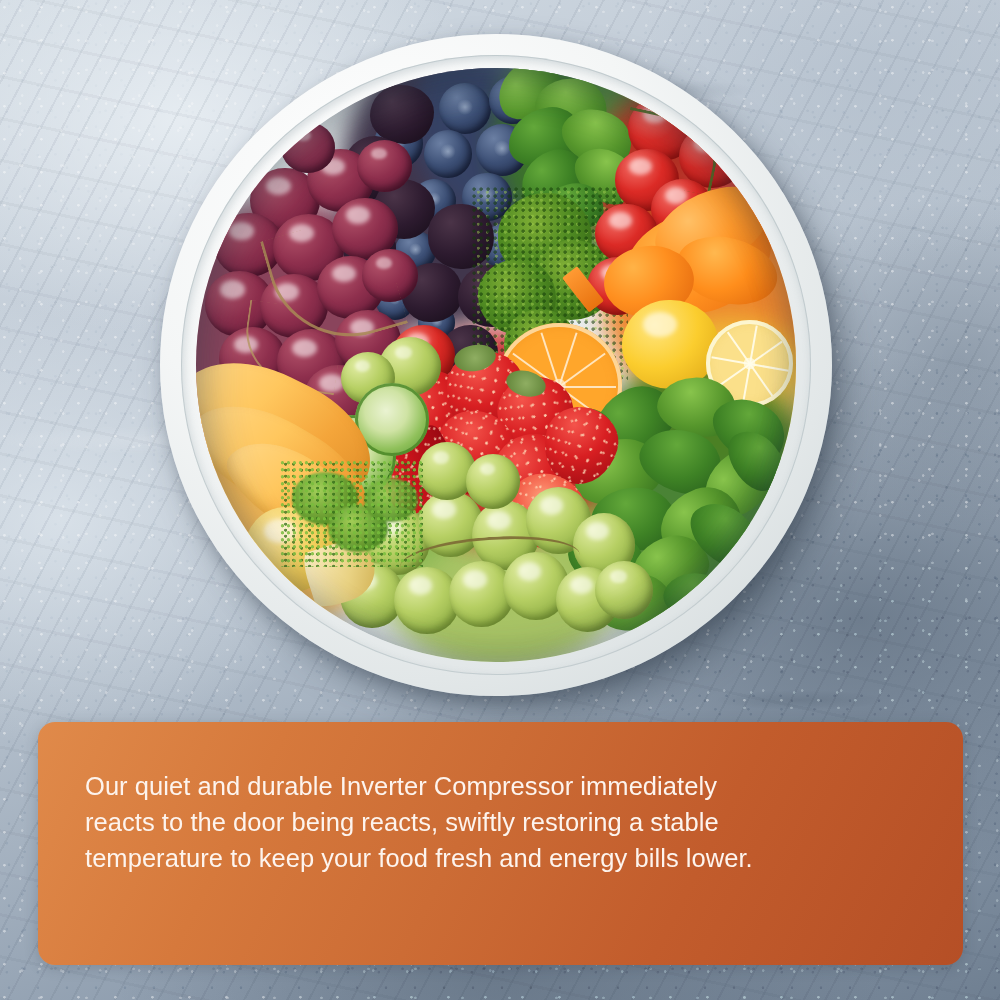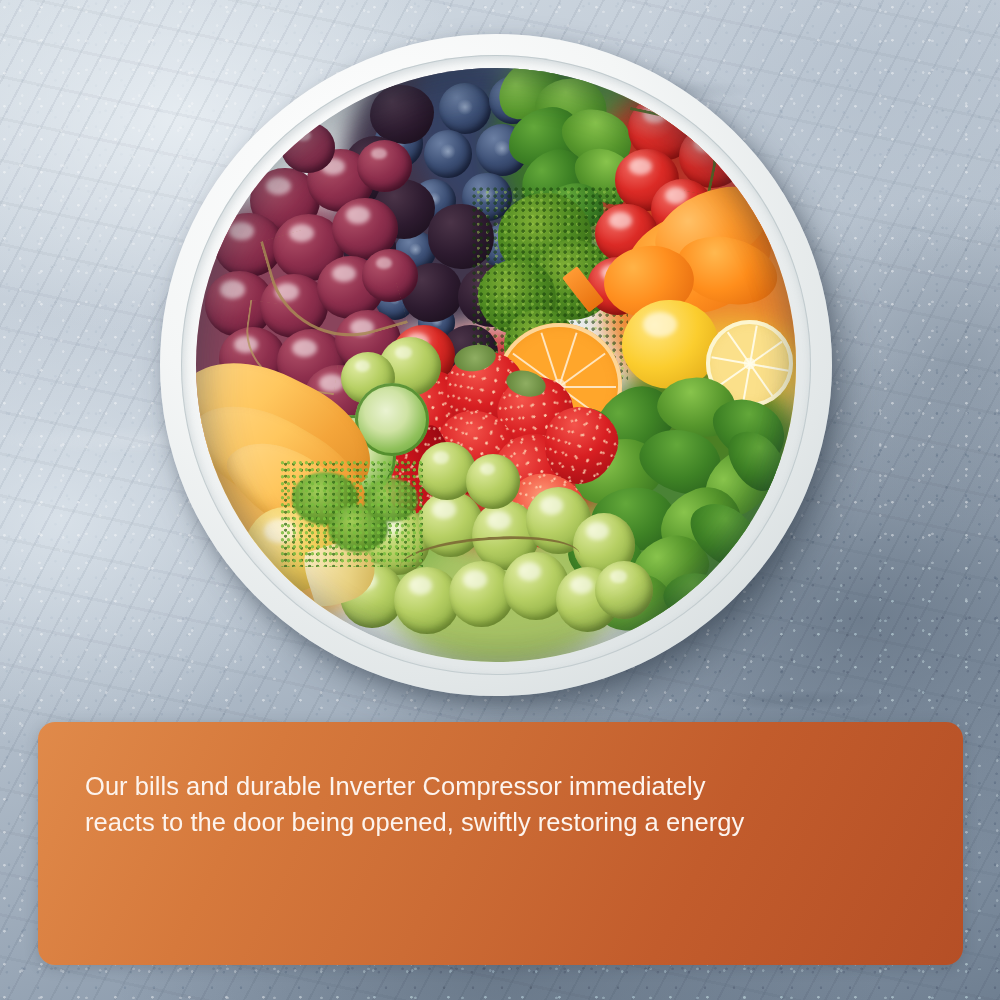--- a/index.html
+++ b/index.html
@@ -363,19 +363,20 @@
                   background-image:radial-gradient(circle at 40% 40%, rgba(120,190,60,.95) 0 1.3px, transparent 2px),
                                    radial-gradient(circle at 70% 70%, rgba(50,110,25,.9) 0 1.2px, transparent 1.8px);
                   background-size:6px 7px, 8px 6px;"></div>
 
     </div>
   </div>
 
   <div class="card">
     <div class="card-inner">
       <p class="card-body">
-        <span>Our bills and durable Inverter Compressor immediately</span>
-        <span>reacts to the door being opened, swiftly restoring a energy</span>
+        <span>Our quiet and durable Inverter Compressor immediately</span>
+        <span>reacts to the door being reacts, swiftly restoring a stable</span>
+        <span>temperature to keep your food fresh and energy bills lower.</span>
       </p>
     </div>
   </div>
 
 </div>
 
 </body></html>

